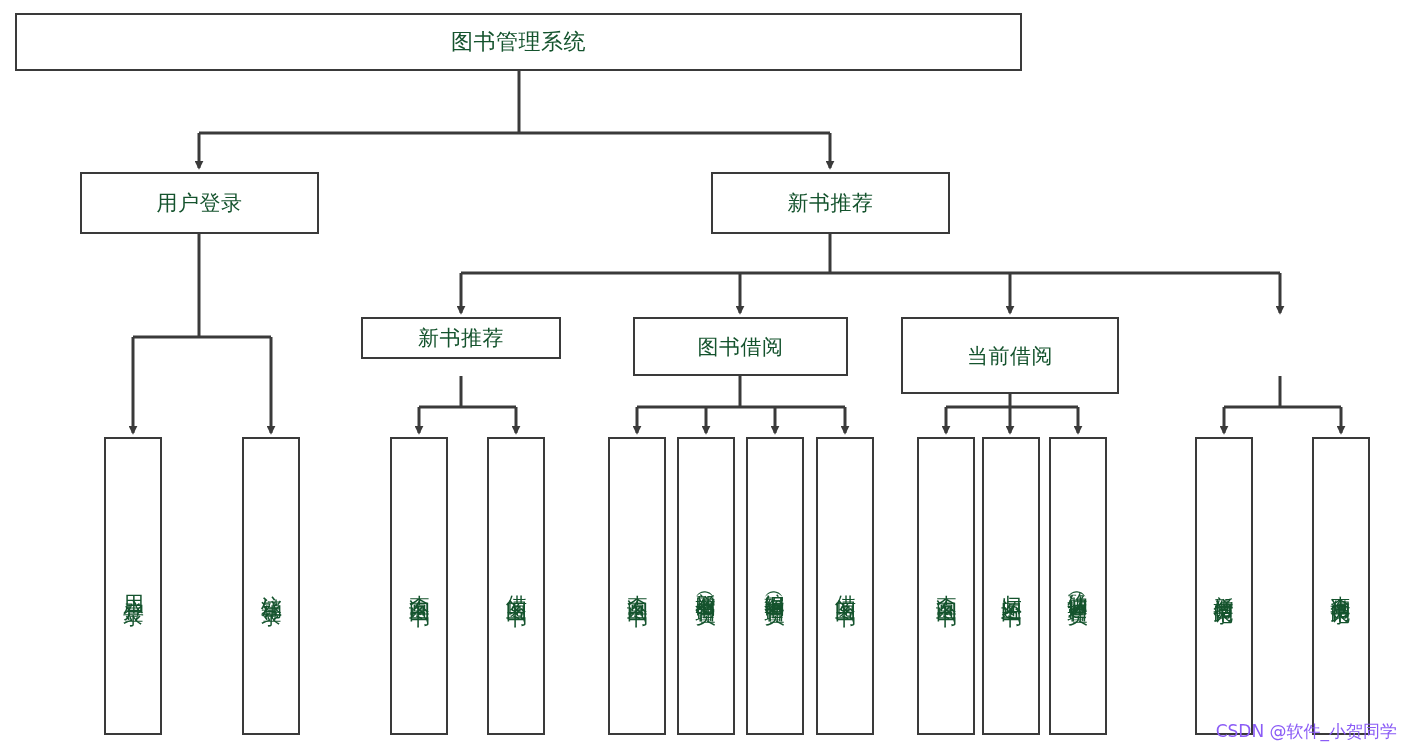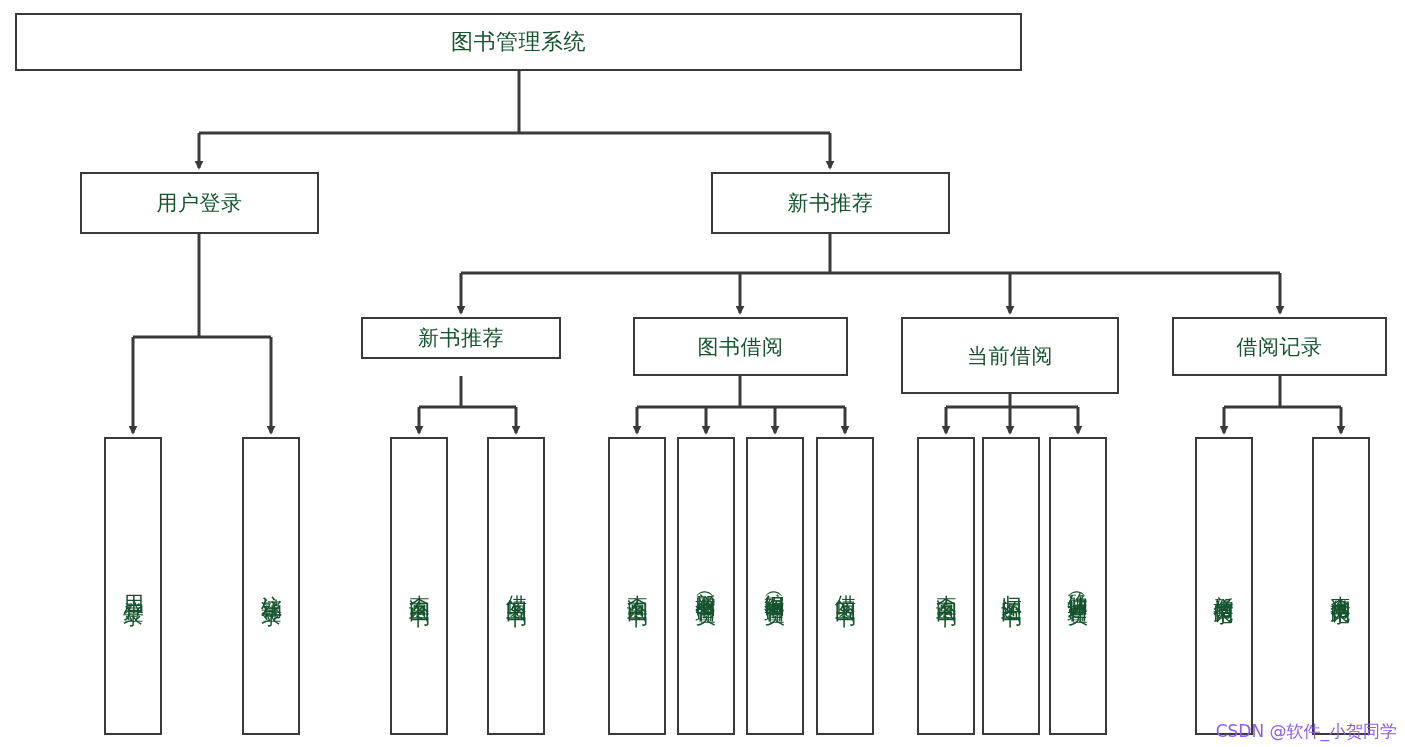--- a/index.html
+++ b/index.html
@@ -128,21 +128,20 @@
   <div class="node node-h" style="left:80px; top:172px; width:239px; height:62px;">用户登录</div>
 
   <div class="node node-h" style="left:711px; top:172px; width:239px; height:62px;">新书推荐</div>
 
   <div class="node node-h" style="left:361px; top:317px; width:200px; height:42px;">新书推荐</div>
 
   <div class="node node-h" style="left:633px; top:317px; width:215px; height:59px;">图书借阅</div>
 
   <div class="node node-h" style="left:901px; top:317px; width:218px; height:77px;">当前借阅</div>
 
-  <div class="node node-h" style="left:1172px; top:317px; width:215px; height:59px;">借阅记录</div>
 
   <div class="node node-v" style="left:104px; top:437px; width:58px; height:298px;">用户登录</div>
 
   <div class="node node-v" style="left:242px; top:437px; width:58px; height:298px;">注销登录</div>
 
   <div class="node node-v" style="left:390px; top:437px; width:58px; height:298px;">查询图书</div>
 
   <div class="node node-v" style="left:487px; top:437px; width:58px; height:298px;">借阅图书</div>
 
   <div class="node node-v" style="left:608px; top:437px; width:58px; height:298px;">查询图书</div>

